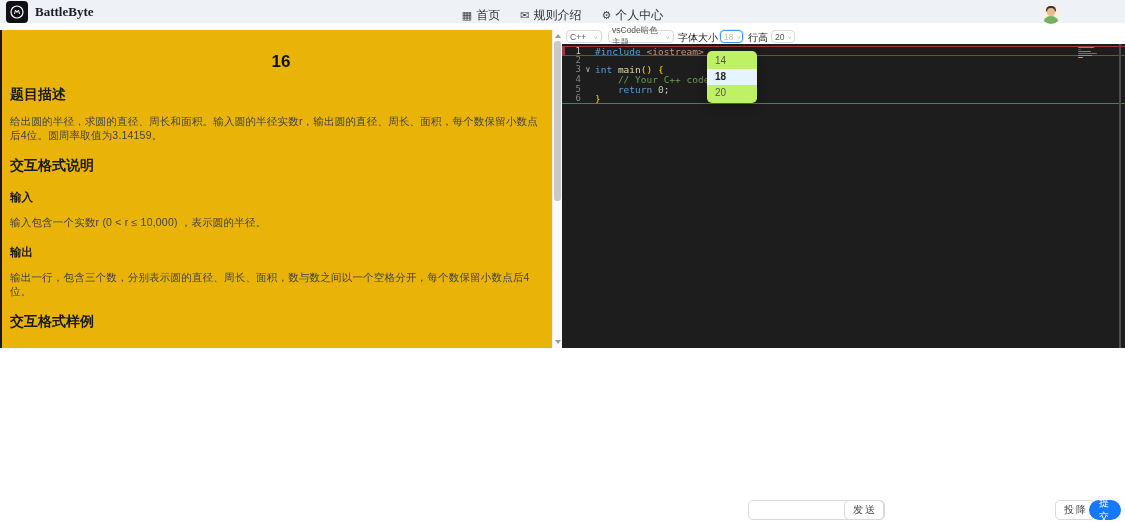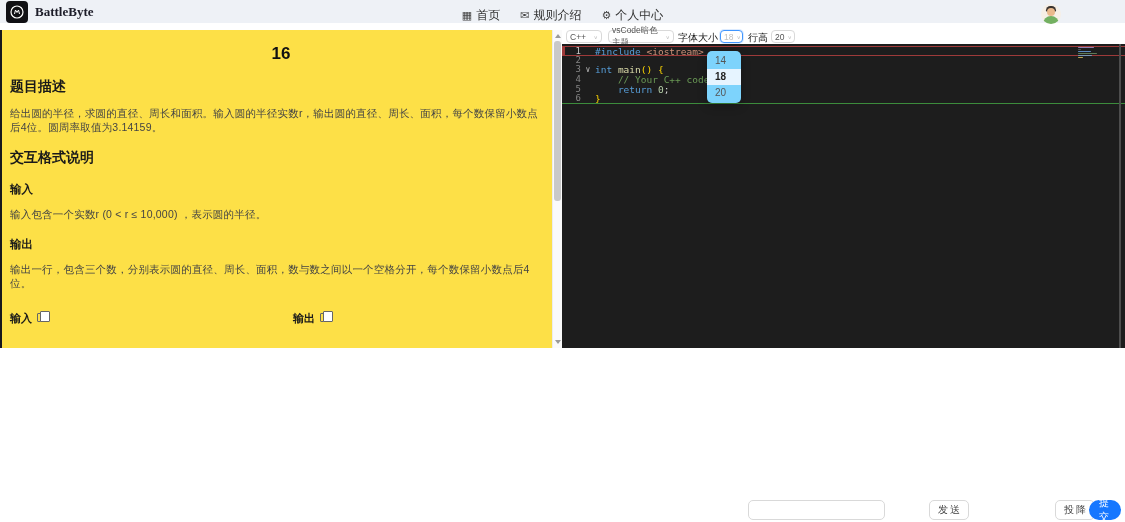--- a/index.html
+++ b/index.html
@@ -23,21 +23,21 @@
             background:#f6efe6; overflow:hidden; }
   .avatar .hair { position:absolute; left:5px; top:2px; width:10px; height:6px;
                   border-radius:5px 5px 2px 2px; background:#3a3430; }
   .avatar .face { position:absolute; left:6px; top:4px; width:8px; height:8px;
                   border-radius:50%; background:#eab98c; }
   .avatar .shirt { position:absolute; left:2px; top:12px; width:16px; height:10px;
                    border-radius:8px 8px 0 0; background:#73b061; }
 
   
   .problem-panel { position:absolute; left:0; top:30px; width:552px; height:318px;
-                   background:#fde047; border-left:2px solid #17171c; padding:8px 0 0 8px; overflow:hidden; }
+                   background:#eab308; border-left:2px solid #17171c; padding:16px 0 0 8px; overflow:hidden; }
   .p-title { text-align:center; font-size:17px; font-weight:bold; color:#111; margin-top:6px; }
   h2.sec { font-size:14px; font-weight:bold; color:#1a1a1a; margin-top:14px; }
   h3.sub { font-size:11.5px; font-weight:bold; color:#1a1a1a; margin-top:15px; }
   p.body { font-size:10.5px; color:#444; margin-top:11px; padding-right:10px; letter-spacing:.2px; }
   .samples { display:grid; grid-template-columns:273px 1fr; column-gap:10px; margin-top:20px; }
   .sample-label { display:flex; align-items:center; gap:5px; font-size:11px; font-weight:bold; color:#1a1a1a; }
   .copy-icon { position:relative; width:8px; height:9px; border:1px solid #666; border-radius:1px;
                display:inline-block; margin-top:-3px; cursor:pointer; }
   .copy-icon::before { content:""; position:absolute; left:2px; top:-3px; width:8px; height:9px;
                        border:1px solid #666; border-radius:1px; background:#fff; }
@@ -85,33 +85,33 @@
   .minimap div { height:1px; margin-bottom:1px; border-radius:1px; }
   .mm1 { width:16px; background:#8f7fae; }
   .mm2 { width:3px;  background:#555; }
   .mm3 { width:13px; background:#5b8ac2; }
   .mm4 { width:19px; background:#5f7a55; }
   .mm5 { width:14px; background:#7c97b5; }
   .mm6 { width:5px;  background:#b9a34f; }
   .editor-scrollbar { position:absolute; right:4px; top:0; width:2px; height:304px; background:#4d4d4d; }
 
   
-  .dropdown { position:absolute; left:145px; top:21px; width:34px; background:#7dd3fc;
+  .dropdown { position:absolute; left:145px; top:21px; width:50px; background:#bef264;
               border-radius:5px; box-shadow:0 3px 10px rgba(0,0,0,.25); padding:2px 0; z-index:20; }
   .dd-option { height:16px; line-height:16px; padding-left:8px; font-size:10px; color:#555; cursor:pointer; }
   .dd-option.selected { background:#e6f4ff; color:#222; font-weight:bold; }
 
   
   .chat-input { position:absolute; left:748px; top:500px; width:137px; height:20px;
                 border:1px solid #d9d9d9; border-radius:5px; background:#fff; font-size:10px;
                 padding:0 6px; color:#333; outline:none; }
   .btn { position:absolute; top:500px; height:20px; border:1px solid #d9d9d9; border-radius:5px;
          background:#fff; font-size:10px; color:#444; letter-spacing:2px; padding:0 6px 0 8px;
          display:flex; align-items:center; cursor:pointer; }
-  #send-btn { left:929px; }
+  #send-btn { left:844px; }
   #surrender-btn { left:1055px; }
   #submit-btn { left:1089px; width:32px; border:none; background:#1677ff; color:#fff;
                 border-radius:10px; justify-content:center; padding:0 0 0 10px; }
 </style>
 </head>
 <body>
 
 <div class="page">
 
   <div class="navbar">
@@ -150,20 +150,21 @@
 
     <h2 class="sec">题目描述</h2>
     <p class="body">给出圆的半径，求圆的直径、周长和面积。输入圆的半径实数r，输出圆的直径、周长、面积，每个数保留小数点后4位。圆周率取值为3.14159。</p>
 
     <h2 class="sec">交互格式说明</h2>
     <h3 class="sub">输入</h3>
     <p class="body">输入包含一个实数r (0 &lt; r ≤ 10,000) ，表示圆的半径。</p>
     <h3 class="sub">输出</h3>
     <p class="body">输出一行，包含三个数，分别表示圆的直径、周长、面积，数与数之间以一个空格分开，每个数保留小数点后4位。</p>
 
+    <h2 class="sec">交互格式样例</h2>
     <div class="samples">
       <div>
         <div class="sample-label">
           <span>输入</span>
           <span class="copy-icon"></span>
         </div>
 
       </div>
       <div>
         <div class="sample-label">

